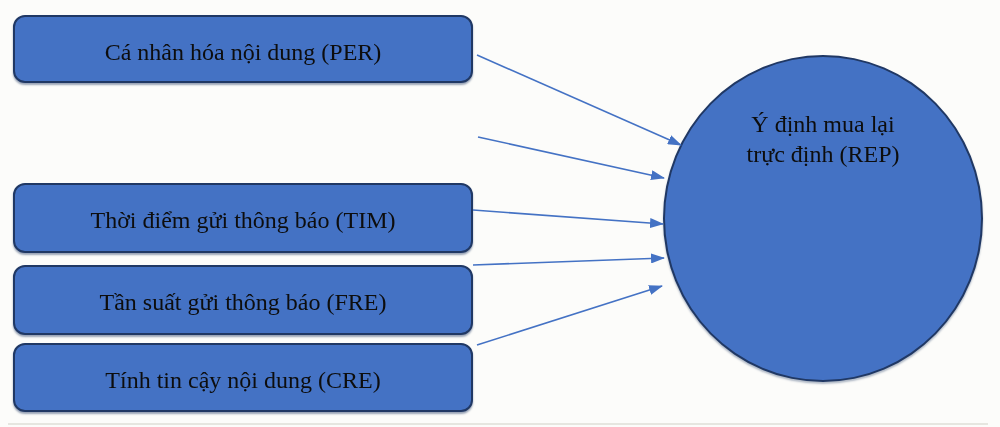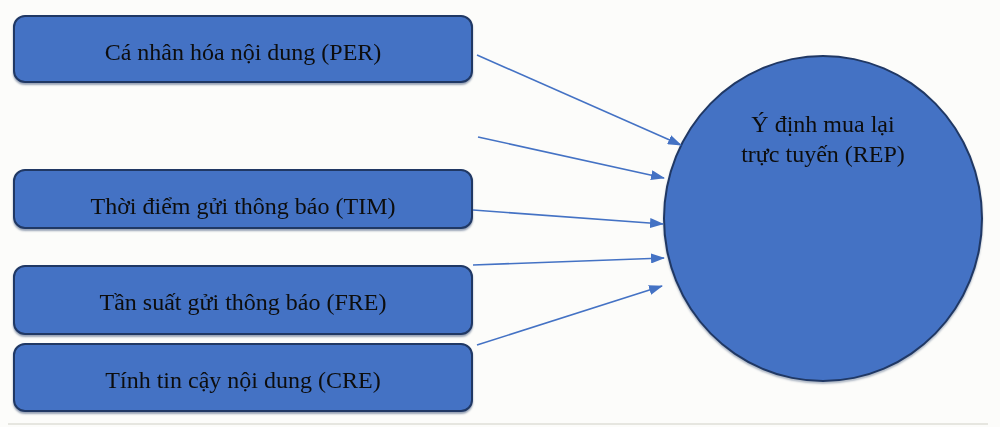--- a/index.html
+++ b/index.html
@@ -28,21 +28,21 @@
     display: flex;
     justify-content: center;
     align-items: flex-start;
     padding-top: 21px;
     font-size: 24px;
     line-height: 29px;
     white-space: nowrap;
   }
   #factor-box-per { top: 15px;  height: 68px; }
   #factor-box-off { top: 97px;  height: 70px; }
-  #factor-box-tim { top: 169px; height: 60px; justify-content: center; }
+  #factor-box-tim { top: 183px; height: 70px; justify-content: center; }
   #factor-box-fre { top: 265px; height: 70px; }
   #factor-box-cre { top: 343px; height: 69px; }
   .outcome-circle {
     position: absolute;
     left: 663px;
     top: 55px;
     width: 320px;
     height: 327px;
     box-sizing: border-box;
     background: #4472c4;
@@ -87,21 +87,21 @@
   </div>
   <div class="factor-box" id="factor-box-fre">
     <span>Tần suất gửi thông báo (FRE)</span>
   </div>
   <div class="factor-box" id="factor-box-cre">
     <span>Tính tin cậy nội dung (CRE)</span>
   </div>
 
   <div class="outcome-circle">
     <span>Ý định mua lại</span>
-    <span>trực tuyến (REP)</span>
+    <span>trực định (REP)</span>
   </div>
 
   <svg id="arrows-layer" viewBox="0 0 1000 427" xmlns="http://www.w3.org/2000/svg">
     <defs>
       <marker id="arrowhead" markerUnits="userSpaceOnUse" markerWidth="14" markerHeight="10" viewBox="0 0 14 10" refX="13" refY="5" orient="auto">
         <path d="M0,0 L14,5 L0,10 Z" fill="#4472c4"></path>
       </marker>
     </defs>
     <line x1="477" y1="55" x2="681" y2="145" stroke="#4472c4" stroke-width="1.6" marker-end="url(#arrowhead)"></line>
     <line x1="478" y1="137" x2="664" y2="178" stroke="#4472c4" stroke-width="1.6" marker-end="url(#arrowhead)"></line>

